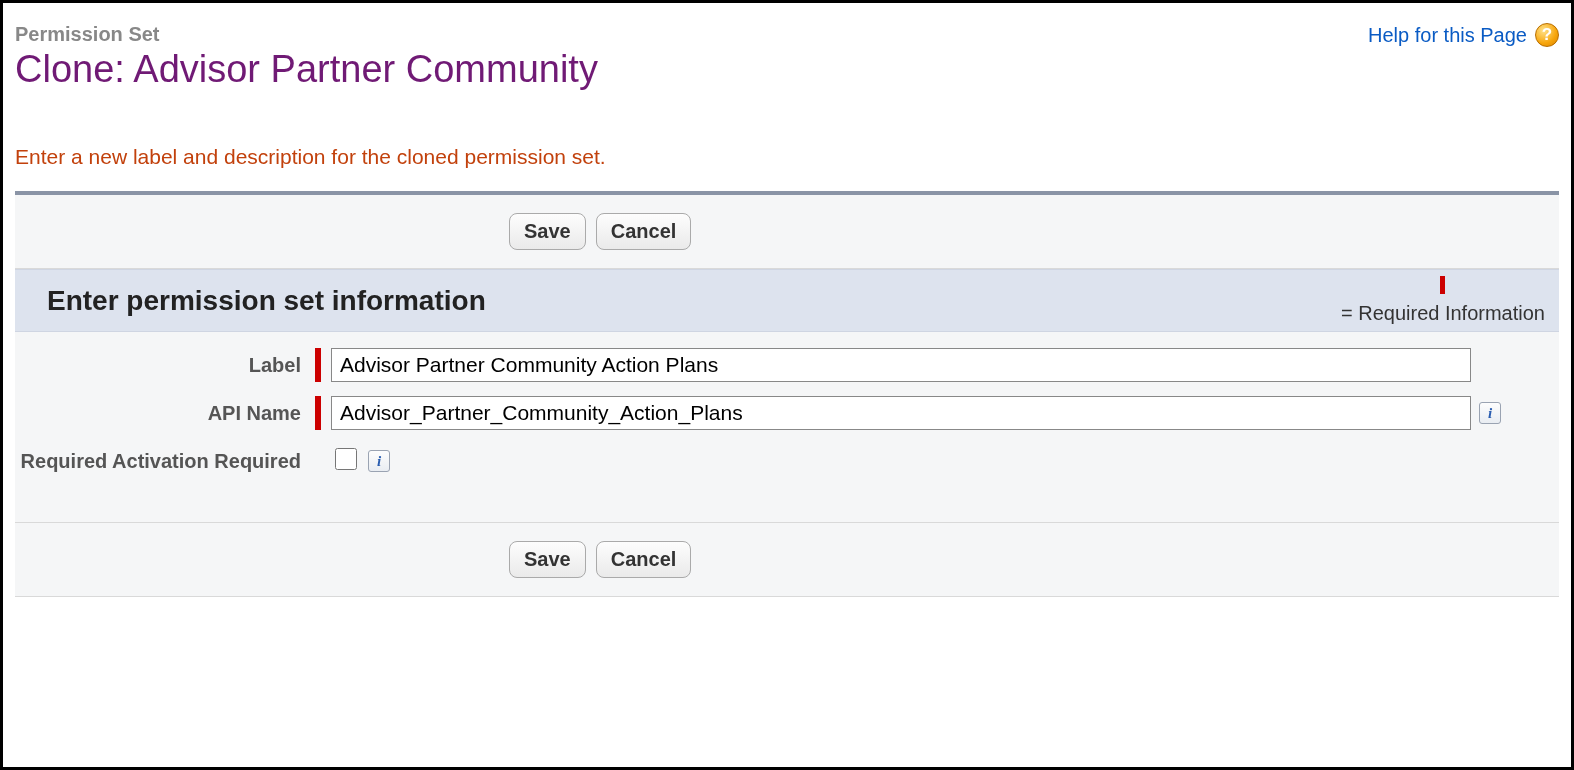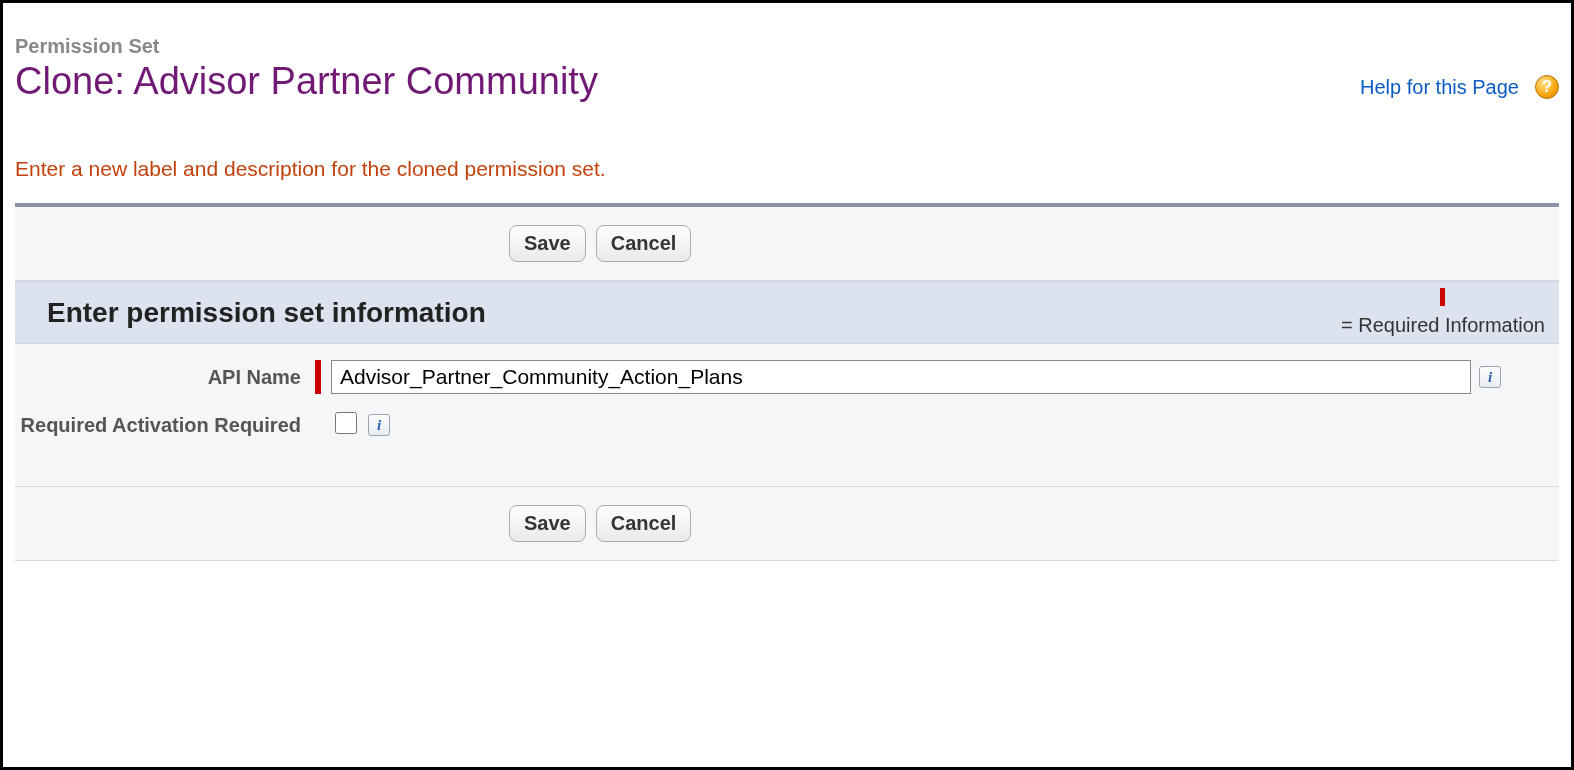--- a/index.html
+++ b/index.html
@@ -8,21 +8,21 @@
     padding: 0;
     font-family: Arial, Helvetica, sans-serif;
     font-size: 16px;
     color: #333;
     background: #fff;
   }
   .outer {
     border: 3px solid #000;
     width: 1574px;
     height: 770px;
-    padding: 26px 12px 0 12px;
+    padding: 14px 12px 0 12px;
   }
   .header-row {
     display: flex;
     justify-content: space-between;
     align-items: flex-start;
   }
   .header-left { }
   .crumb {
     font-size: 20px;
     font-weight: bold;
@@ -35,23 +35,22 @@
     font-weight: normal;
     color: #701a75;
     margin: 2px 0 30px 0;
   }
   .help-link {
     color: #0a5bc4;
     font-size: 20px;
     text-decoration: none;
     display: flex;
     align-items: center;
-    gap: 16px;
+    gap: 8px;
     padding-top: 6px;
-    margin-top: 40px;
   }
   .help-icon {
     width: 24px; height: 24px;
     border-radius: 50%;
     background: radial-gradient(circle at 35% 30%, #ffe28a, #f7a50b 60%, #d98300);
     color: #fff;
     font-weight: bold;
     font-size: 17px;
     display: inline-flex;
     align-items: center;
@@ -218,20 +217,27 @@
     <div class="section-header">
       <span class="section-title">Enter permission set information</span>
       <span class="req-note">
         <span class="req-bar"></span>
         <span>= Required Information</span>
       </span>
     </div>
 
     <div class="form-area">
 
+      <div class="form-row">
+        <div class="form-label">Label</div>
+        <div class="form-field">
+          <span class="req-mark"></span>
+          <input type="text" class="wide" value="Advisor Partner Community Action Plans" style="">
+        </div>
+      </div>
 
       <div class="form-row">
         <div class="form-label">API Name</div>
         <div class="form-field">
           <span class="req-mark"></span>
           <input type="text" class="wide" value="Advisor_Partner_Community_Action_Plans" style="">
           <span class="info-icon">i</span>
         </div>
       </div>
 

